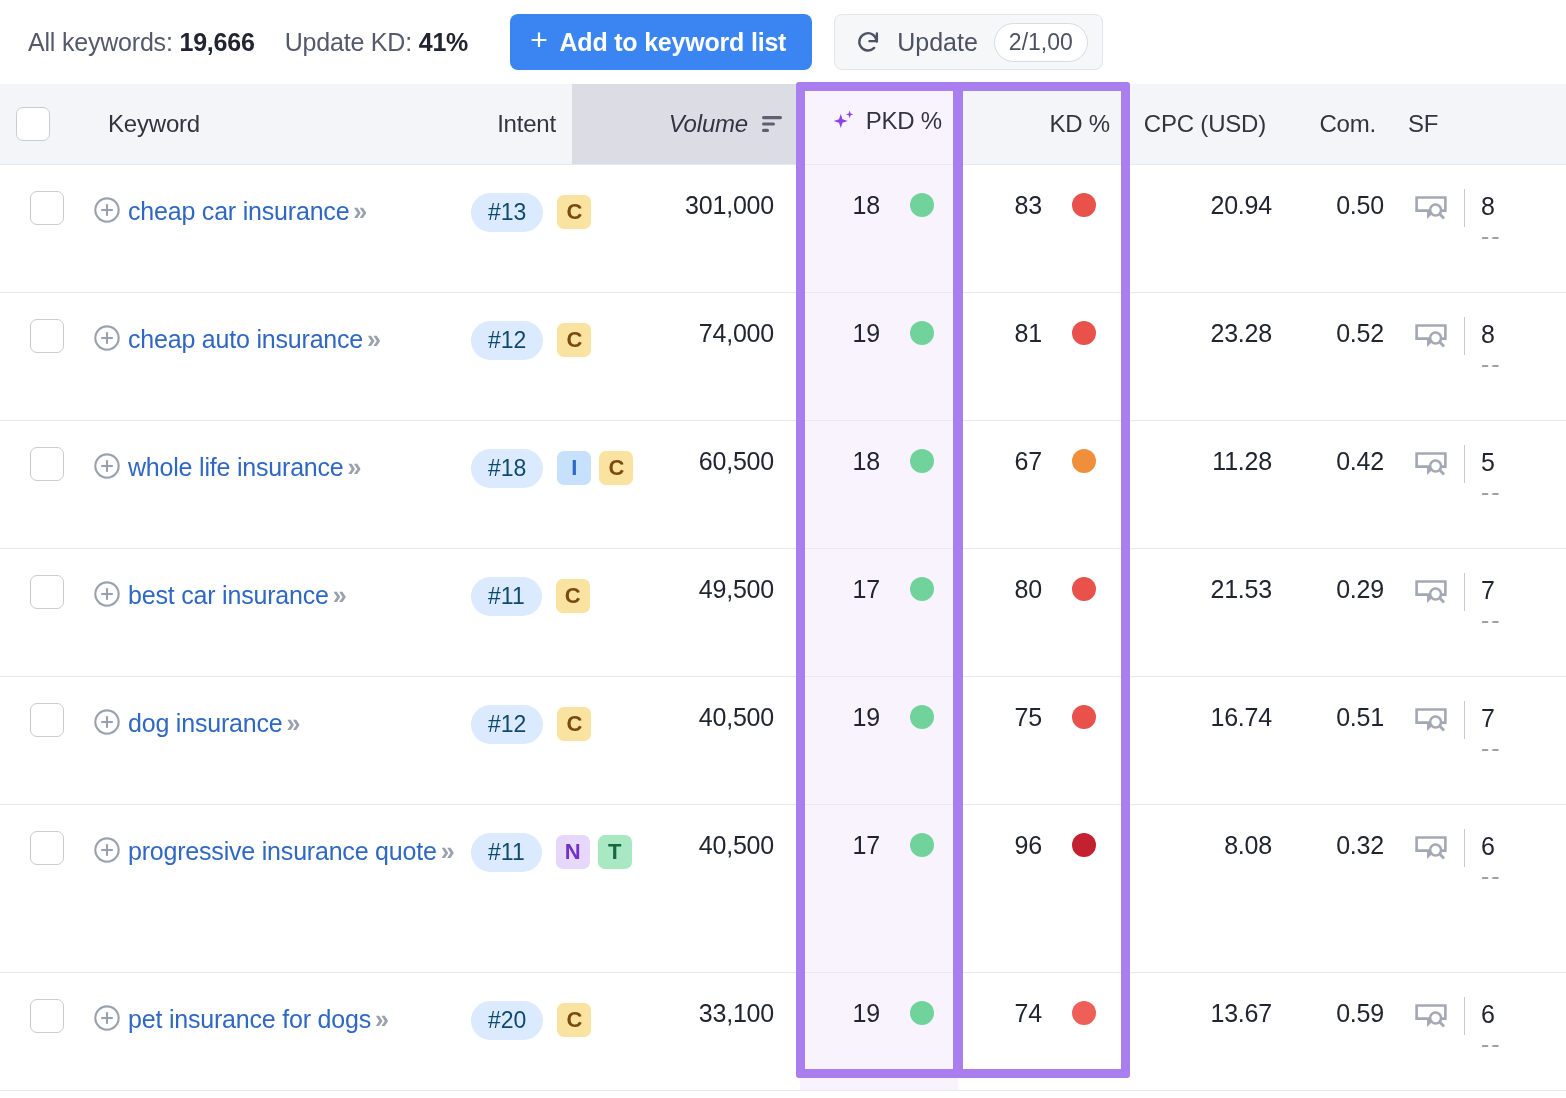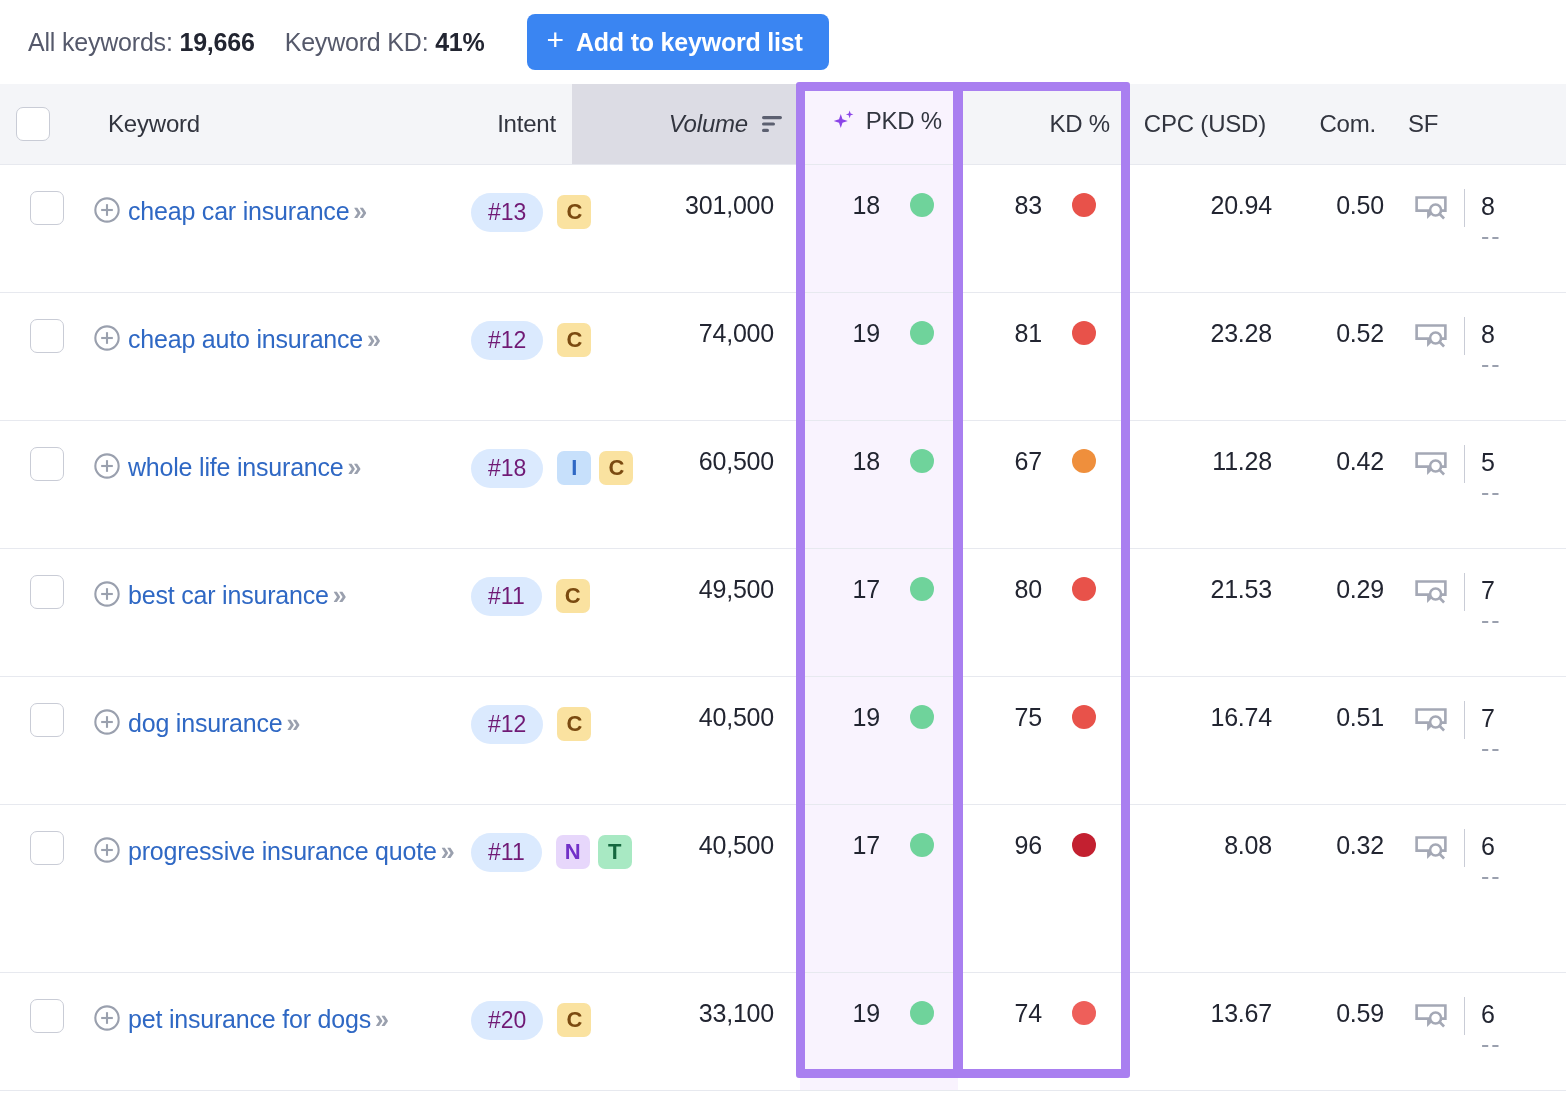--- a/index.html
+++ b/index.html
@@ -133,21 +133,21 @@
     text-decoration: none;
     cursor: pointer;
     letter-spacing: -0.2px;
   }
   .chev { color: #9aa0ae; font-size: 25px; font-weight: 700; margin-left: 4px; letter-spacing: -3px; }
 
   
   .posbadge {
     display: inline-block;
     background: #dbeafe;
-    color: #701a75;
+    color: #0c4a6e;
     border-radius: 20px;
     font-size: 23px;
     padding: 6px 17px;
     white-space: nowrap;
     letter-spacing: 0px;
   }
   .posrow { display: flex; align-items: flex-start; justify-content: flex-start; gap: 14px; padding-top: 2px; }
 
   
   .intents { display: inline-flex; gap: 8px; align-items: center; padding-top: 2px; }
@@ -190,29 +190,39 @@
 <body>
 
 <div class="page">
 
   <div class="topbar">
     <div class="stat">
       <span>All keywords:</span>
       <span class="val">19,666</span>
     </div>
     <div class="stat">
-      <span>Keyword KD:</span>
+      <span>Update KD:</span>
       <span class="val">41%</span>
     </div>
 
     <button class="btn-add">
       <span class="plus">+</span>
       <span>Add to keyword list</span>
     </button>
 
+    <div class="btn-update">
+      <span>
+        <svg class="refresh-icon" viewBox="0 0 24 24" fill="none" stroke="#4d5164" stroke-width="2.2" stroke-linecap="round" stroke-linejoin="round">
+          <path d="M20 11.5a8 8 0 1 0-2.3 6"></path>
+          <polyline points="20.2 4.2 20.2 11.2 13.4 11.2"></polyline>
+        </svg>
+      </span>
+      <span>Update</span>
+      <span class="update-badge">2/1,00</span>
+    </div>
   </div>
 
   <table class="kw">
     <thead>
       <tr>
         <th class="c-check">
           <span class="cbox"></span>
         </th>
         <th class="c-kw">Keyword</th>
         <th class="c-int">Intent</th>

